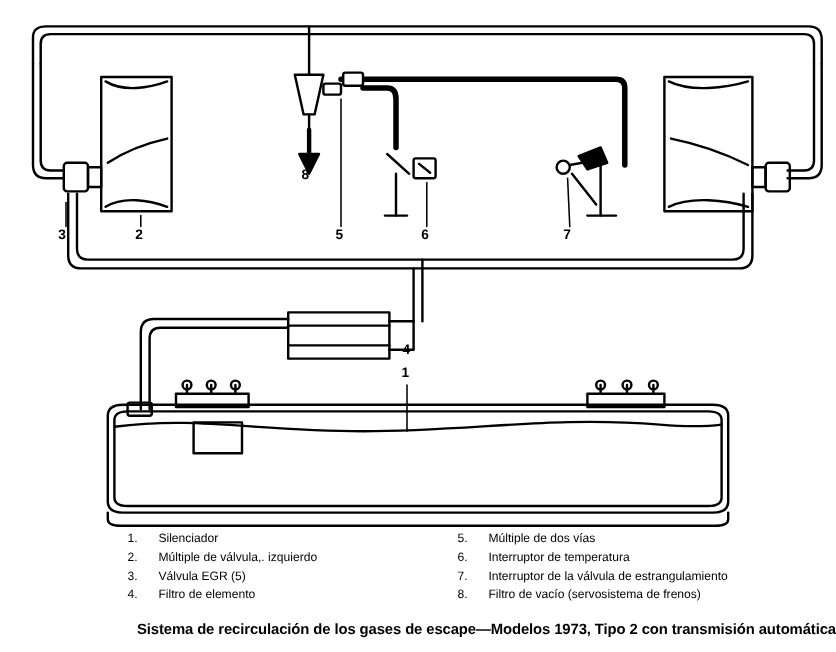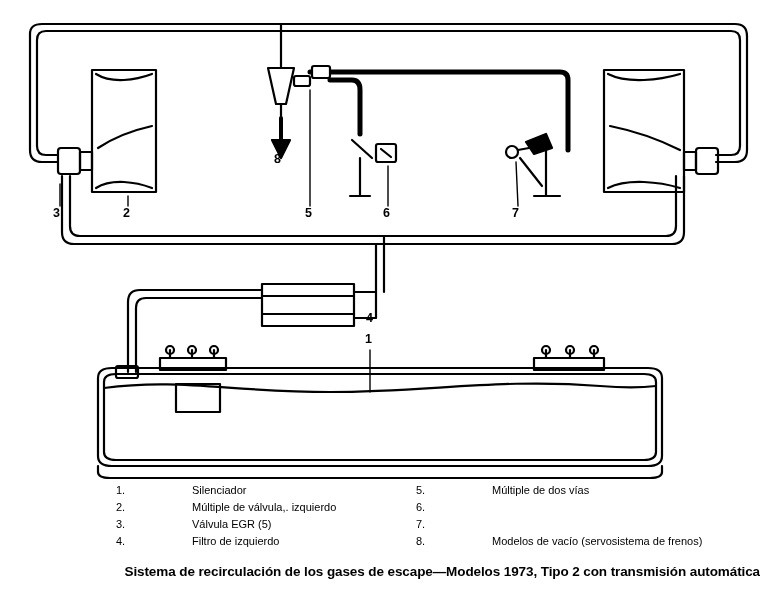--- a/index.html
+++ b/index.html
@@ -49,21 +49,20 @@
   }
   .legend-num {
     width: 28px;
     text-align: left;
     padding-left: 8px;
     font-size: 11px;
   }
   .legend-label {
     font-size: 11px;
     white-space: nowrap;
-    margin-left: 48px;
   }
   .caption {
     position: absolute;
     left: 0;
     top: 564px;
     width: 760px;
     text-align: right;
     font-size: 13.5px;
     font-weight: bold;
     color: #000;
@@ -207,37 +206,39 @@
         <div class="legend-row">
           <span class="legend-num">2.</span>
           <span class="legend-label">Múltiple de válvula,. izquierdo</span>
         </div>
         <div class="legend-row">
           <span class="legend-num">3.</span>
           <span class="legend-label">Válvula EGR (5)</span>
         </div>
         <div class="legend-row">
           <span class="legend-num">4.</span>
-          <span class="legend-label">Filtro de izquierdo</span>
+          <span class="legend-label">Filtro de elemento</span>
         </div>
       </div>
       <div class="legend-col">
         <div class="legend-row">
           <span class="legend-num">5.</span>
           <span class="legend-label">Múltiple de dos vías</span>
         </div>
         <div class="legend-row">
           <span class="legend-num">6.</span>
+          <span class="legend-label">Interruptor de temperatura</span>
         </div>
         <div class="legend-row">
           <span class="legend-num">7.</span>
+          <span class="legend-label">Interruptor de la válvula de estrangulamiento</span>
         </div>
         <div class="legend-row">
           <span class="legend-num">8.</span>
-          <span class="legend-label">Modelos de vacío (servosistema de frenos)</span>
+          <span class="legend-label">Filtro de vacío (servosistema de frenos)</span>
         </div>
       </div>
     </div>
   </div>
 
   <div class="caption">Sistema de recirculación de los gases de escape—Modelos 1973, Tipo 2 con transmisión automática</div>
 
 </div>
 
 </body></html>

